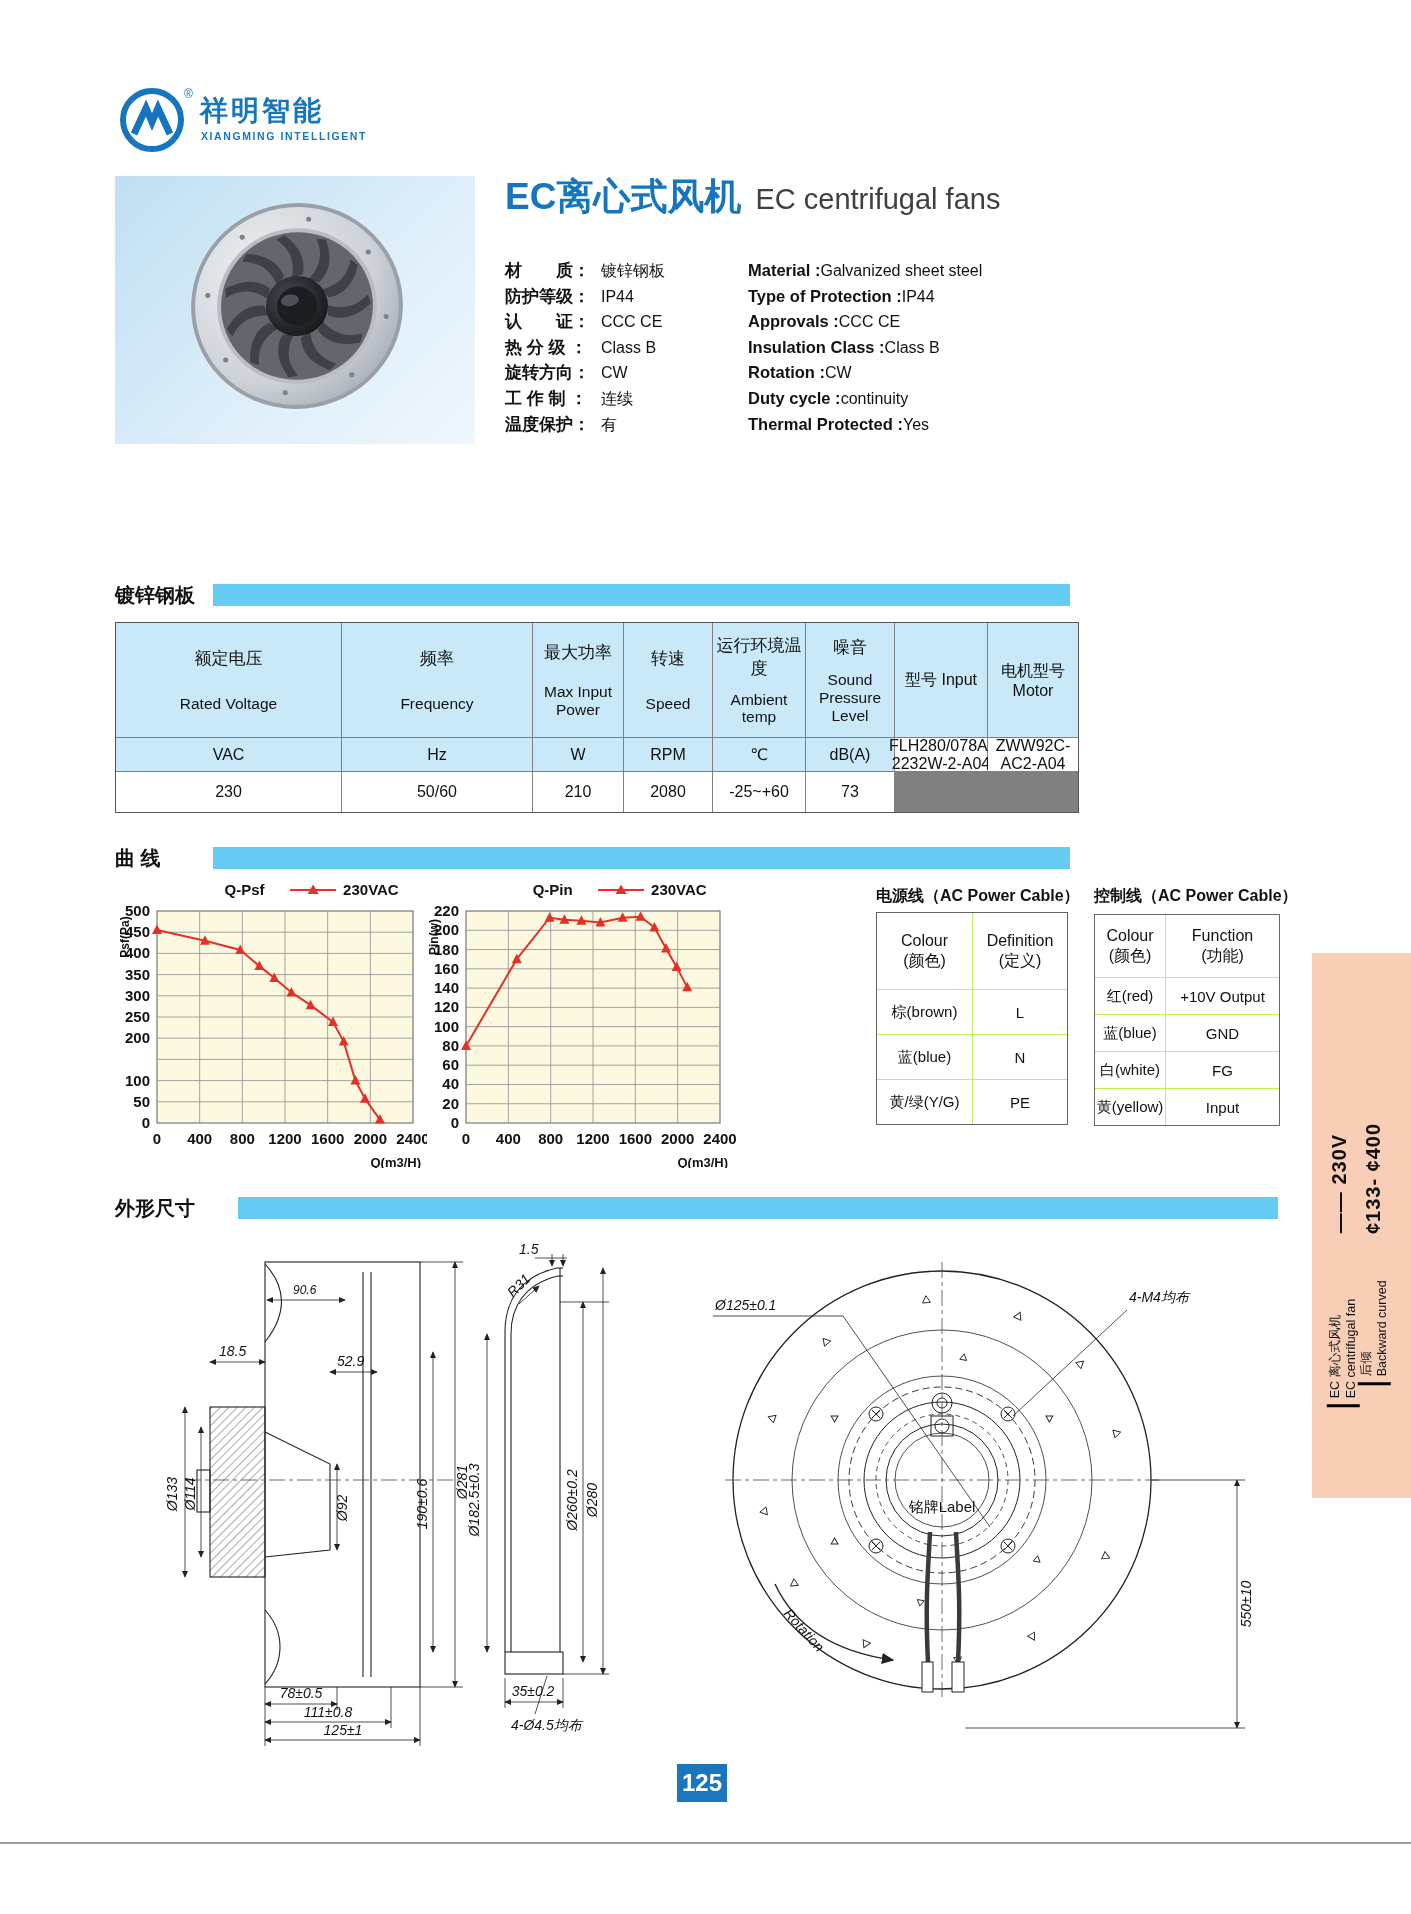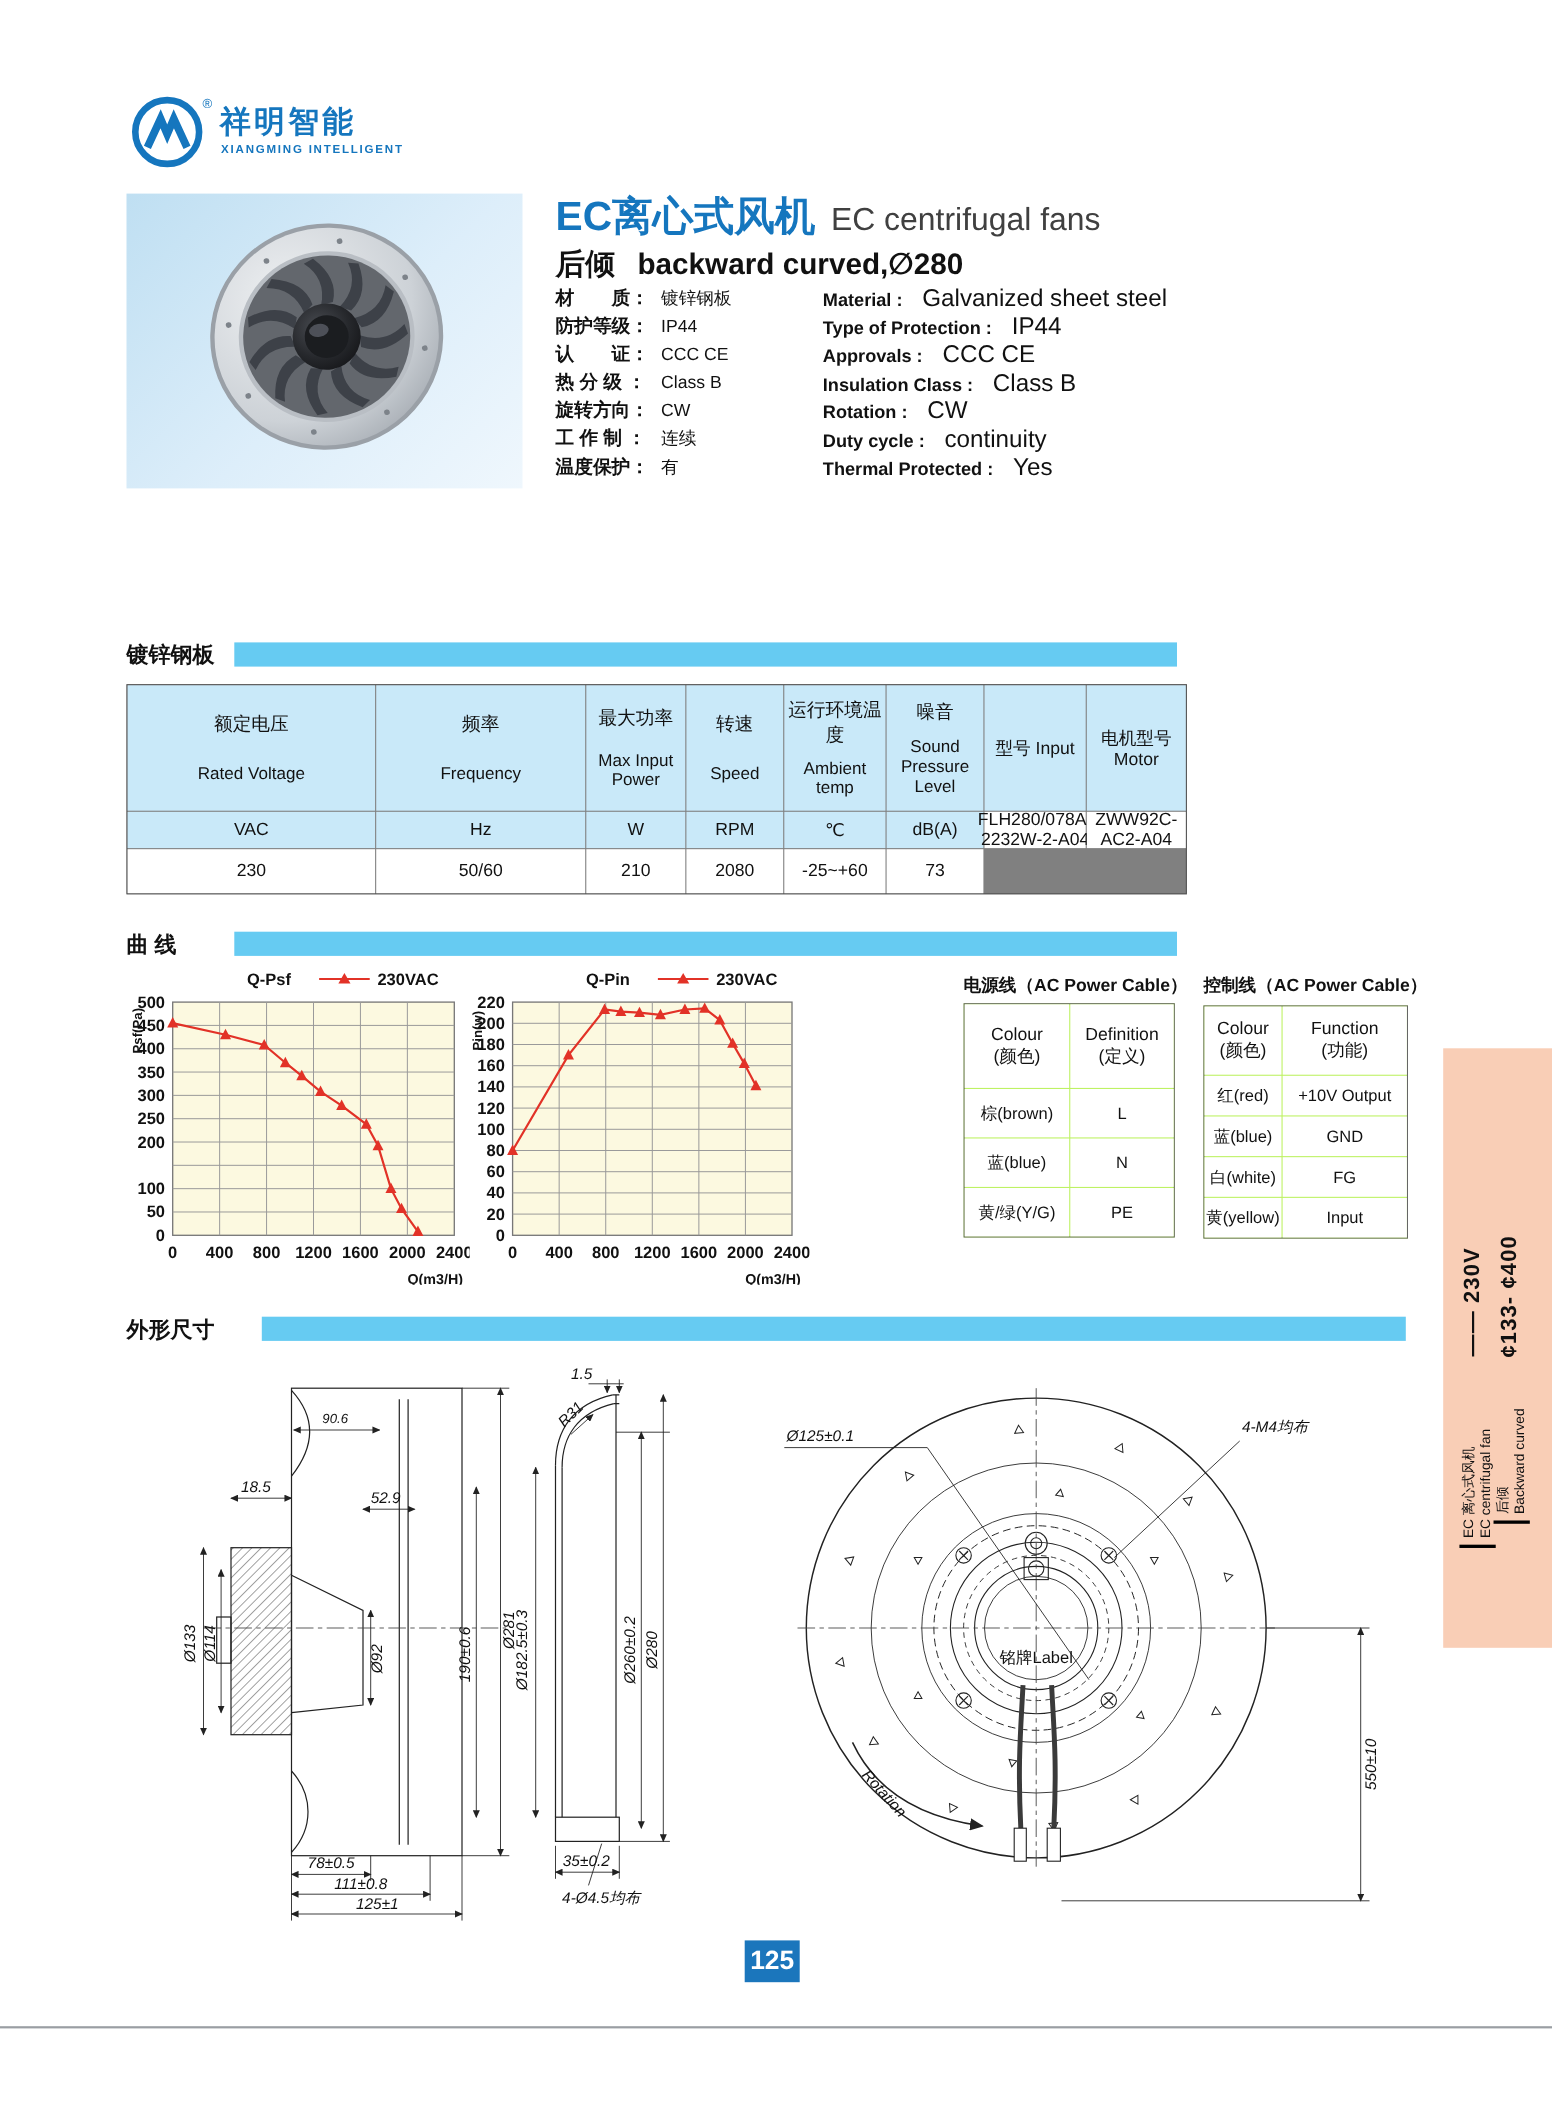--- a/index.html
+++ b/index.html
@@ -13,21 +13,21 @@
   .photo{background:linear-gradient(135deg,#bfdff2 0%,#ddeefa 55%,#eff7fd 100%);}
   
   .title-cn{font-size:37px;font-weight:bold;color:#1576BE;}
   .title-en{font-size:29px;color:#404040;margin-left:14px;}
   .sub{font-size:27px;font-weight:bold;color:#111;}
   
   .srow{height:25.6px;line-height:25.6px;white-space:nowrap;}
   .slab{font-weight:bold;font-size:17px;display:inline-block;min-width:96px;}
   .sval{font-size:16px;}
   .elab{font-weight:bold;font-size:16.5px;}
-  .eval{font-size:22px;margin-left:18px;}
+  .eval{font-size:16px;margin-left:0;}
   
   .seclab{font-size:20px;font-weight:bold;}
   .secbar{background:#66CBF2;height:22px;}
   
   .ttable{display:grid;grid-template-columns:225px 190px 90px 88px 92px 88px 92px 90px;
           grid-template-rows:114px 33px 40px;border:1.5px solid #555;background:#808080;
           grid-gap:1px;}
   .ttable>div{background:#C9E9F9;display:flex;flex-direction:column;align-items:center;
               justify-content:space-evenly;text-align:center;}
   .ttable .white{background:#fff;justify-content:center;}
@@ -120,24 +120,20 @@
             <circle cx="-41.99045109010034" cy="-79.60403266951927" r="2.6" fill="#7d838a"></circle>
             <circle cx="26.596818599520528" cy="-85.98028402130454" r="2.6" fill="#7d838a"></circle>
             <circle cx="79.60403266951927" cy="-41.99045109010035" r="2.6" fill="#7d838a"></circle>
           </g>
       </g>
     </svg>
   </div>
 
   <div class="abs" style="left:505px;top:172px;white-space:nowrap;">
     <span class="title-cn">EC离心式风机</span><span class="title-en">EC centrifugal fans</span>
-  </div>
-  <div class="abs" style="left:505px;top:222px;white-space:nowrap;">
-    <span class="sub">后倾</span>
-    <span class="sub" style="margin-left:16px;">backward curved,∅280</span>
   </div>
 
   <div class="abs" style="left:505px;top:258px;">
     <div class="srow"><span class="slab">材　　质：</span><span class="sval">镀锌钢板</span></div>
     <div class="srow"><span class="slab">防护等级：</span><span class="sval">IP44</span></div>
     <div class="srow"><span class="slab">认　　证：</span><span class="sval">CCC  CE</span></div>
     <div class="srow"><span class="slab">热 分 级 ：</span><span class="sval">Class B</span></div>
     <div class="srow"><span class="slab">旋转方向：</span><span class="sval">CW</span></div>
     <div class="srow"><span class="slab">工 作 制 ：</span><span class="sval">连续</span></div>
     <div class="srow"><span class="slab">温度保护：</span><span class="sval">有</span></div>

